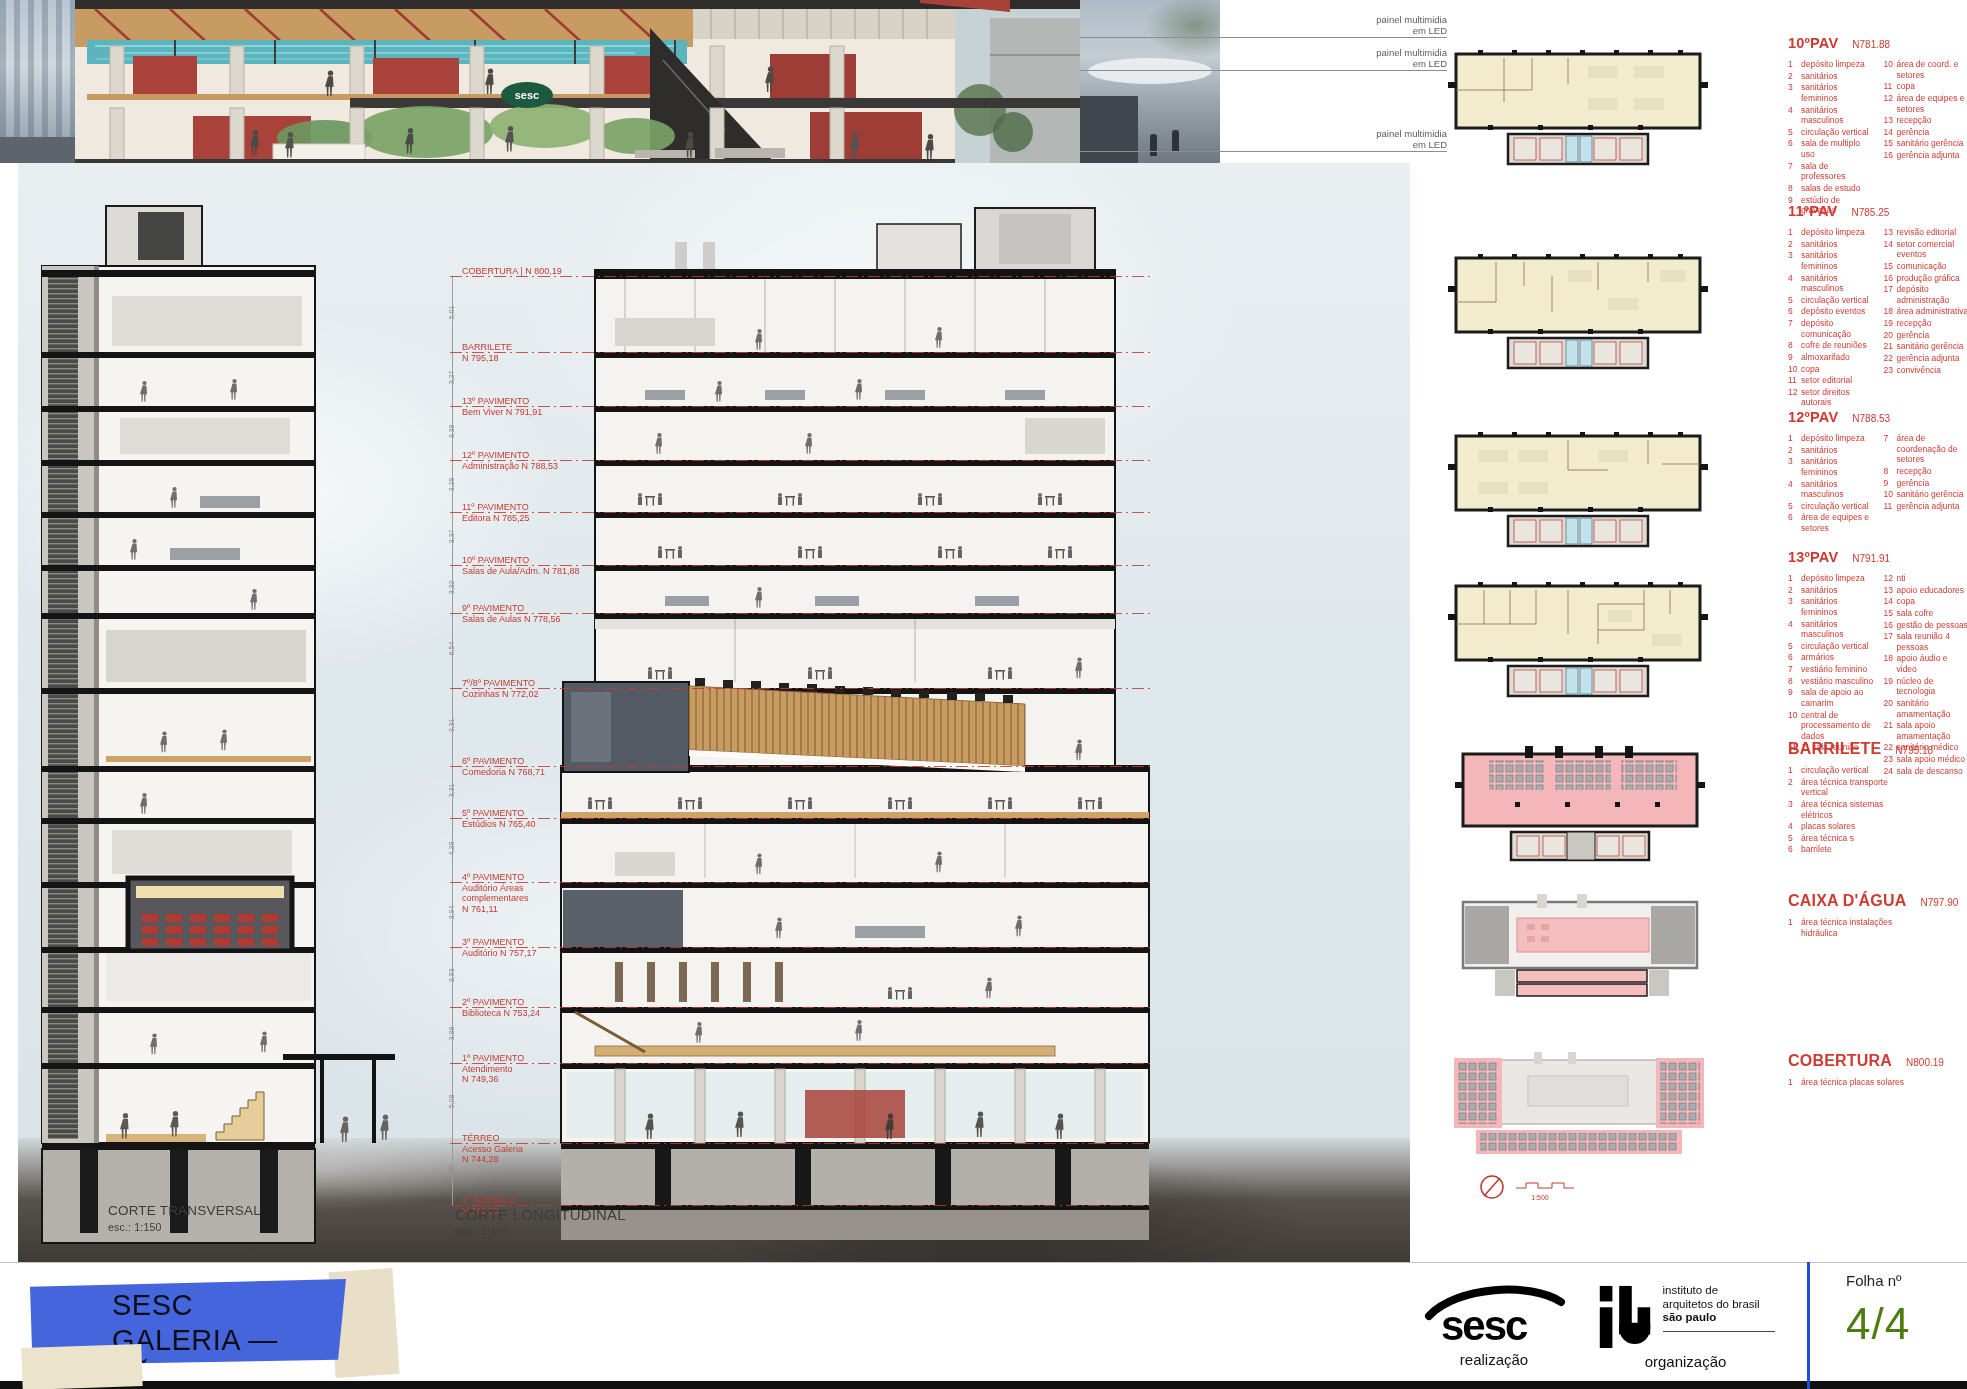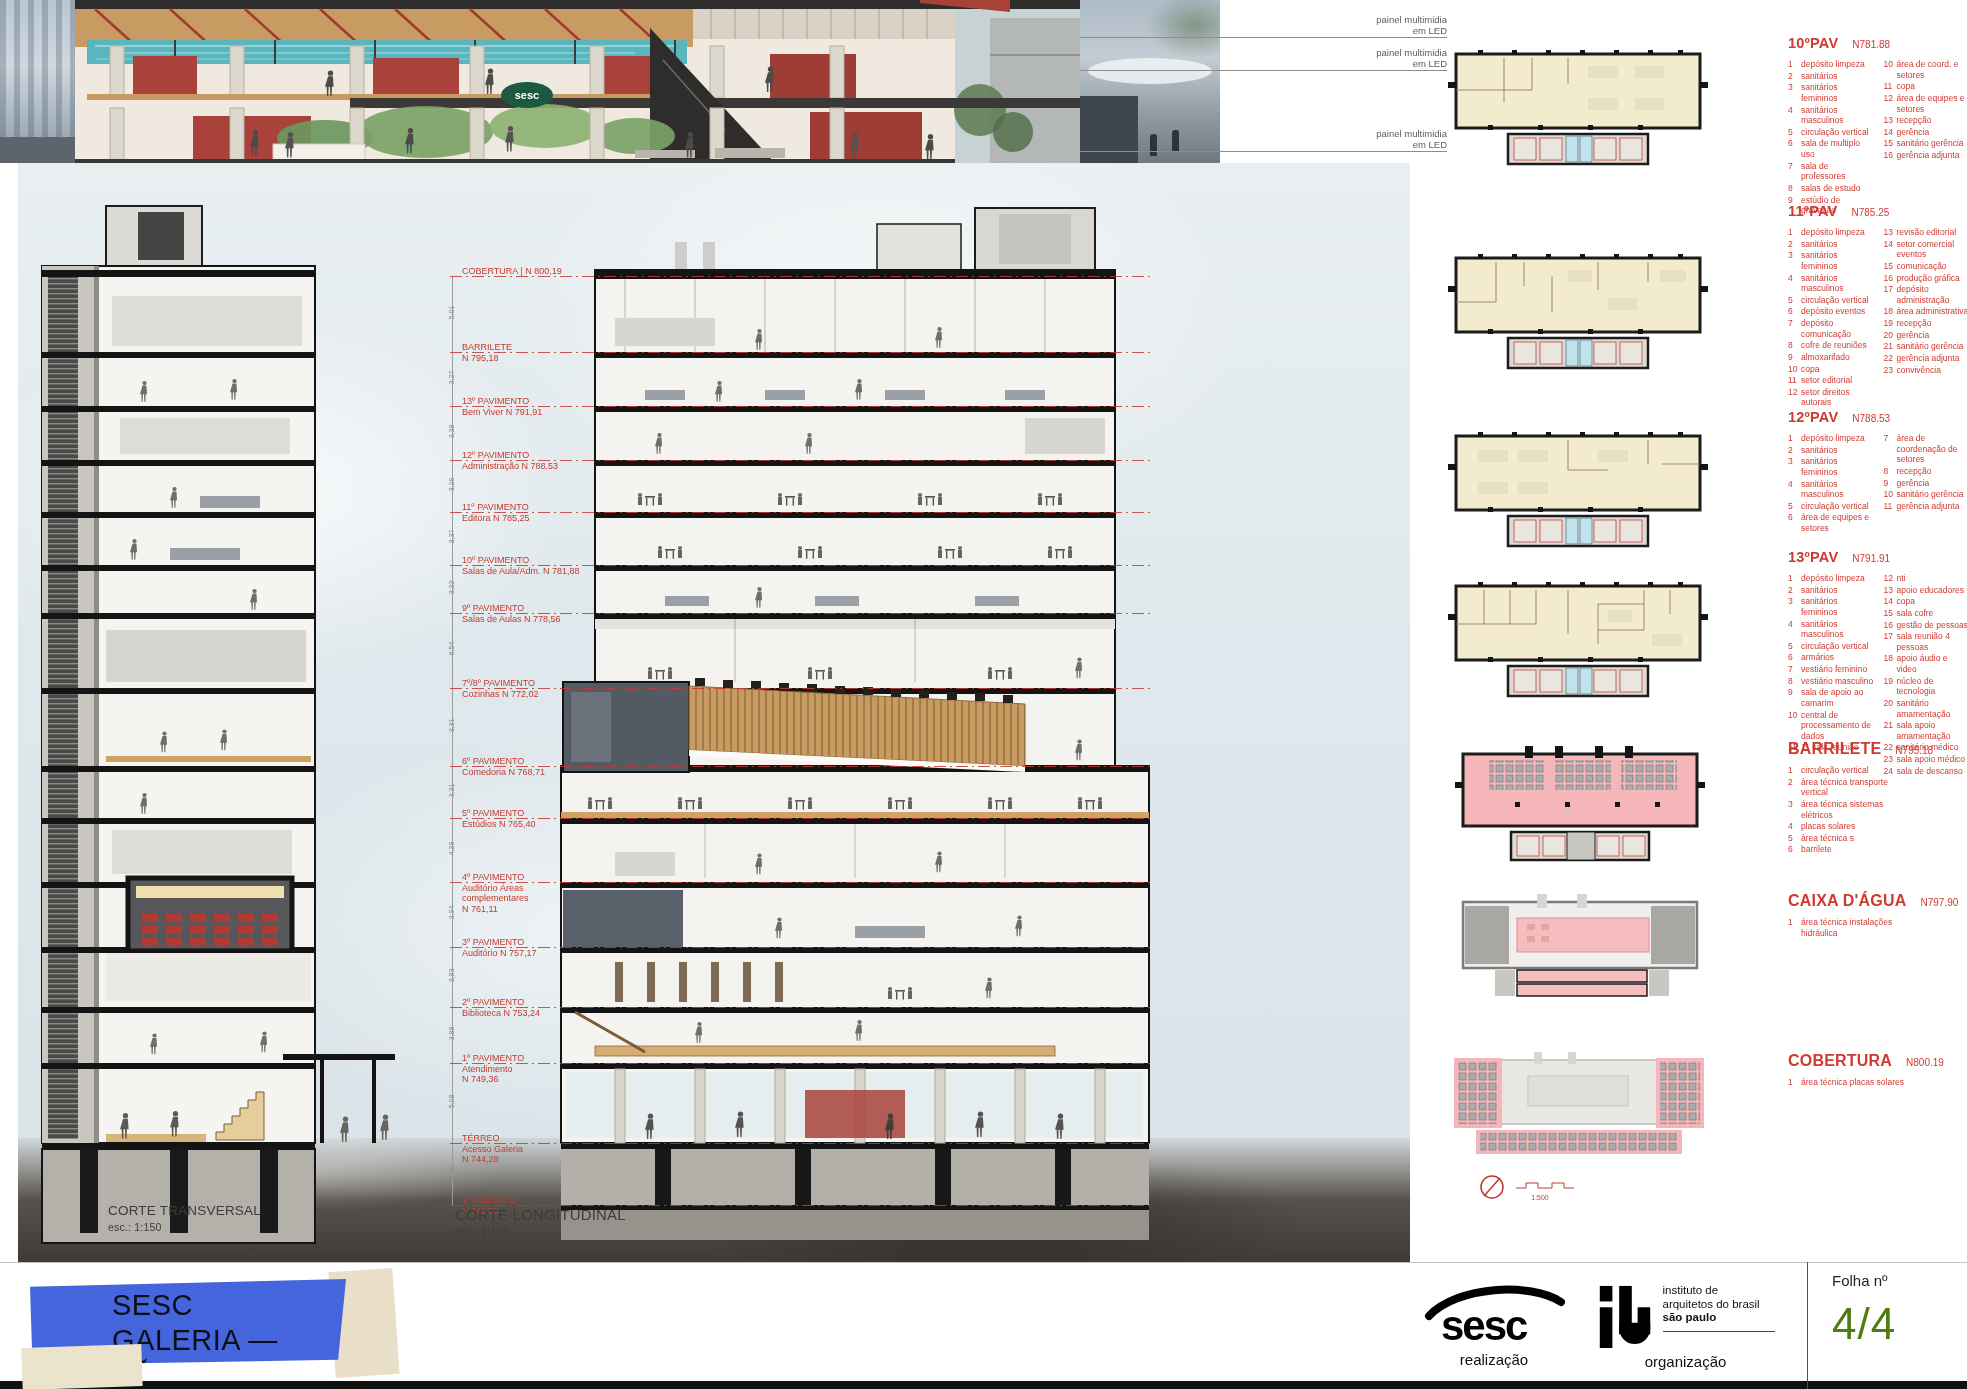--- a/index.html
+++ b/index.html
@@ -65,22 +65,22 @@
   .flagtext{position:absolute;left:82px;top:9px;color:#0e0e16;font-size:29px;line-height:35px;letter-spacing:.5px;}
   .flagtext span{display:block;}
   .comp{left:390px;top:1309px;font-size:27px;line-height:31px;color:#141414;letter-spacing:.3px;z-index:11;}
   .comp span{display:block;}
   .logoblock{display:flex;flex-direction:column;align-items:center;gap:5px;z-index:11;}
   .role{font-size:15px;color:#111;}
   .iabrow{display:flex;align-items:flex-start;gap:10px;}
   .iabtext{font-size:11.5px;line-height:13.5px;color:#111;}
   .iabtext b{display:block;}
   .iabtext .rule{width:112px;height:1px;background:#444;margin-top:6px;}
-  .folha{left:1807px;top:1262px;width:160px;height:127px;border-left:1px solid #1d4ed8;
-         padding:10px 0 0 24px;box-sizing:border-box;z-index:11;}
+  .folha{left:1807px;top:1262px;width:160px;height:127px;border-left:3px solid #1d4ed8;
+         padding:10px 0 0 36px;box-sizing:border-box;z-index:11;}
   .folhalab{font-size:15px;color:#222;}
   .folhaval{font-size:44px;color:#4d7c0f;margin-top:10px;letter-spacing:1px;}
 </style>
 </head>
 <body>
 
 <svg width="0" height="0" style="position:absolute">
   <defs>
     <pattern id="hat" width="6" height="5" patternUnits="userSpaceOnUse">
       <rect width="6" height="5" fill="#4a4a48"></rect>

